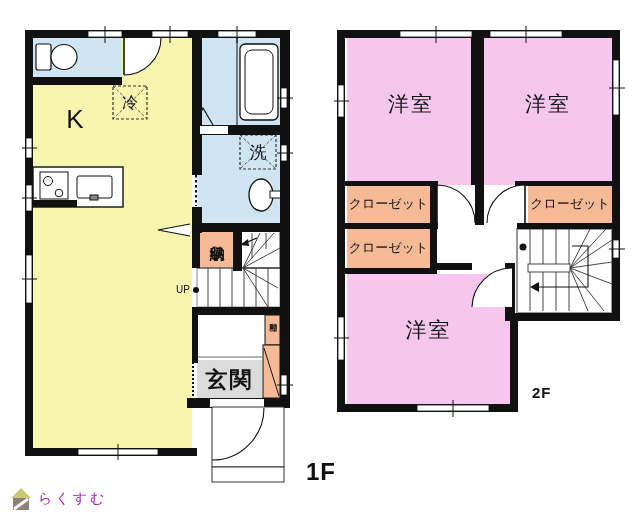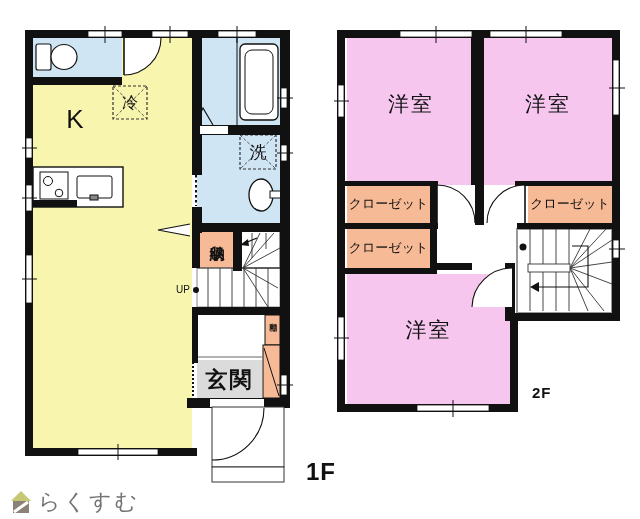--- a/index.html
+++ b/index.html
@@ -4,21 +4,21 @@
 <style>
   html,body{margin:0;padding:0;background:#fff;}
   #plan{position:relative;width:640px;height:519px;background:#fff;overflow:hidden;
         font-family:"Liberation Sans","DejaVu Sans",sans-serif;color:#111;}
   #plan svg.base{position:absolute;left:0;top:0;}
   .lbl{position:absolute;color:#111;line-height:1.15;white-space:nowrap;}
   .ctr{text-align:center;}
   .vert{writing-mode:vertical-rl;text-orientation:upright;}
   .floor-tag{font-weight:600;letter-spacing:1px;}
   .logo{position:absolute;left:10px;top:487px;display:flex;align-items:center;gap:6px;}
-  .logo-text{font-size:22px;letter-spacing:3px;color:#737373;}
+  .logo-text{font-size:14px;letter-spacing:3px;color:#a21caf;}
 </style>
 </head>
 <body>
 
 <div id="plan">
 
   <svg class="base" width="640" height="519" viewBox="0 0 640 519">
 
     <g>
       <rect x="33" y="38" width="159" height="410" fill="#F8F5AF"></rect>

